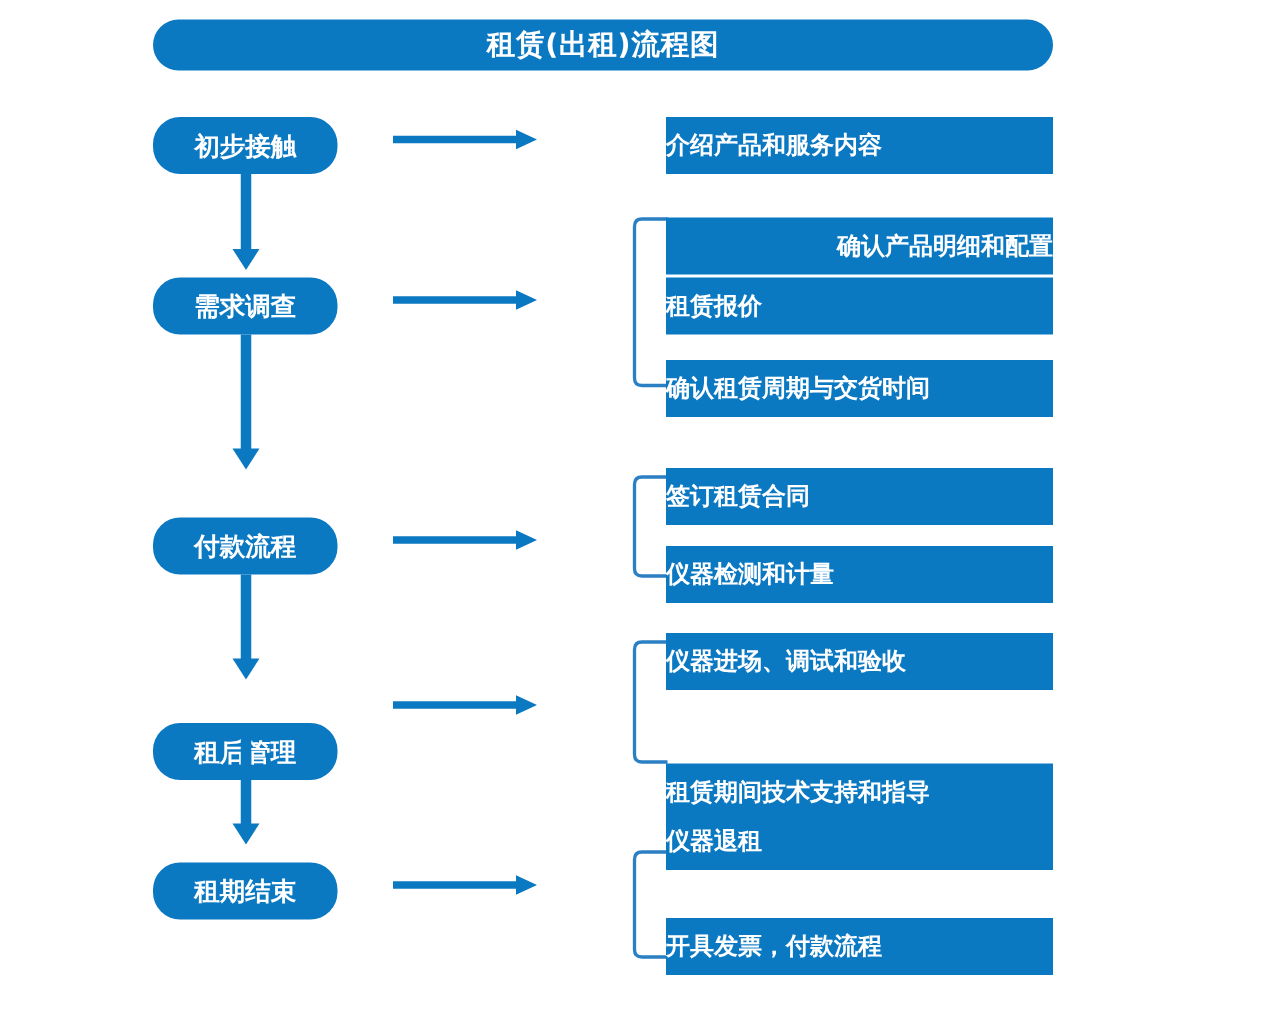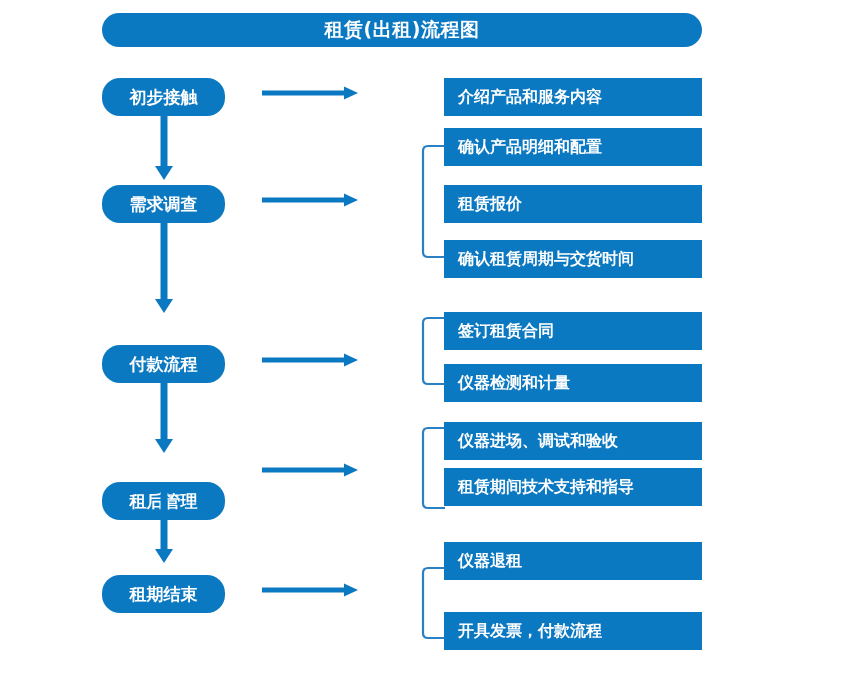--- a/index.html
+++ b/index.html
@@ -53,21 +53,20 @@
     font-size: 17px;
     justify-content: center;
     border-radius: 18px;
   }
   .node.detail {
     left: 444px;
     width: 258px;
     height: 38px;
     font-size: 16px;
     justify-content: flex-start;
-    padding-left: 14px;
   }
   .h-arrow {
     position: absolute;
     height: 16px;
     left: 262px;
     width: 96px;
   }
   .v-arrow {
     position: absolute;
     left: 150px;
@@ -119,21 +118,21 @@
       <polygon points="82,1.5 96,8 82,14.5" fill="#0b78c2"></polygon>
     </svg>
   </div>
 
   <div class="bracket" style="top:143px;">
     <svg width="25" height="117" viewBox="0 0 25 117" aria-hidden="true">
       <path d="M25 3 L8 3 Q3 3 3 8 L3 109 Q3 114 8 114 L25 114" fill="none" stroke="#2b7fc3" stroke-width="2.2"></path>
     </svg>
   </div>
 
-  <div class="node detail" style="top:128px;">
+  <div class="node detail" style="top:145px;justify-content:flex-end;">
     <span>确认产品明细和配置</span>
   </div>
   <div class="node detail" style="top:185px;">
     <span>租赁报价</span>
   </div>
   <div class="node detail" style="top:240px;">
     <span>确认租赁周期与交货时间</span>
   </div>
 
   <div class="v-arrow" style="top:223px;">
@@ -187,21 +186,21 @@
 
   <div class="bracket" style="top:425px;">
     <svg width="25" height="86" viewBox="0 0 25 86" aria-hidden="true">
       <path d="M25 3 L8 3 Q3 3 3 8 L3 78 Q3 83 8 83 L25 83" fill="none" stroke="#2b7fc3" stroke-width="2.2"></path>
     </svg>
   </div>
 
   <div class="node detail" style="top:422px;">
     <span>仪器进场、调试和验收</span>
   </div>
-  <div class="node detail" style="top:468px;">
+  <div class="node detail" style="top:509px;">
     <span>租赁期间技术支持和指导</span>
   </div>
 
   <div class="v-arrow" style="top:493px;">
     <svg width="28" height="70" viewBox="0 0 28 70" aria-hidden="true">
       <line x1="14" y1="0" x2="14" y2="58" stroke="#0b78c2" stroke-width="7"></line>
       <polygon points="5,56 23,56 14,70" fill="#0b78c2"></polygon>
     </svg>
   </div>
 

